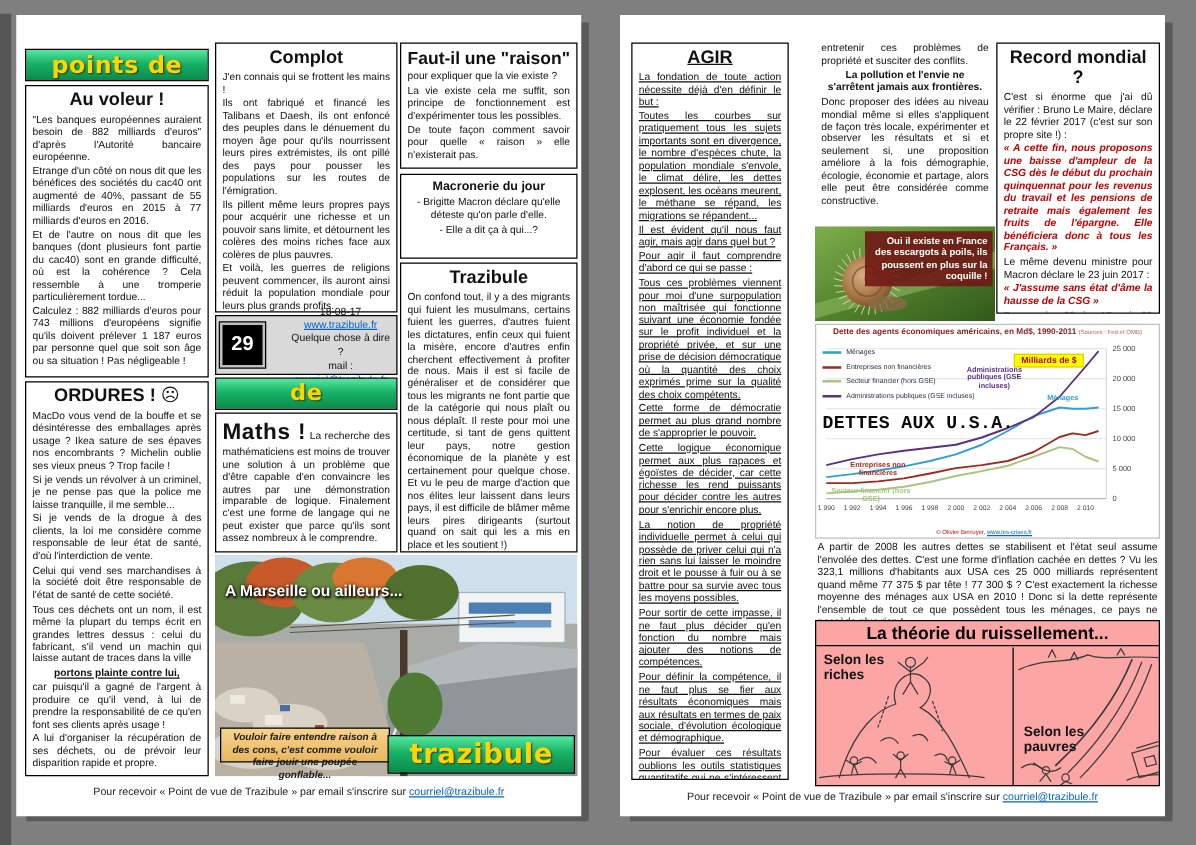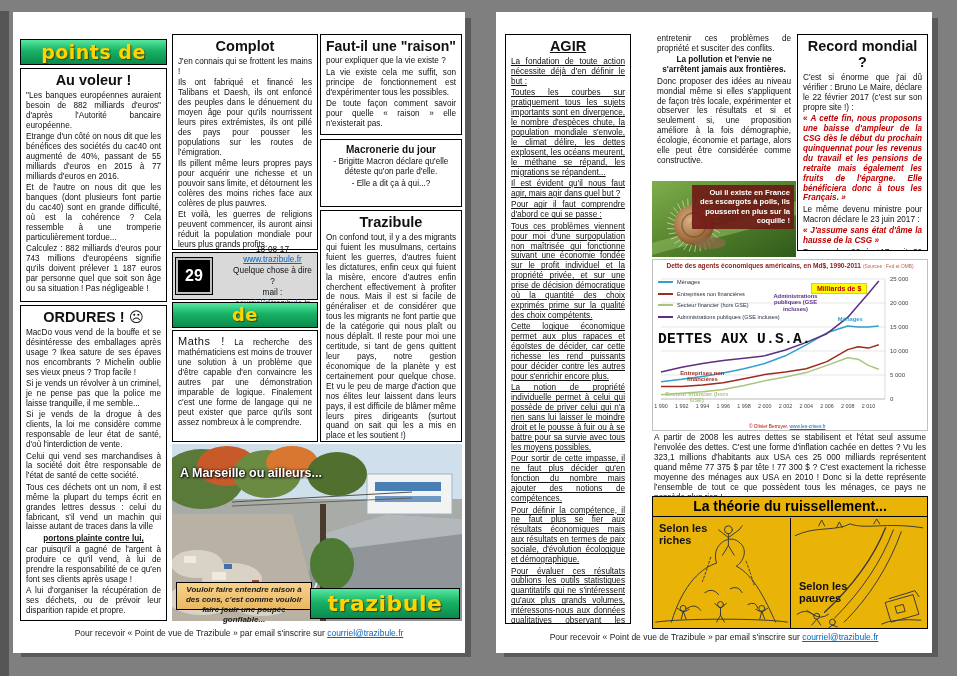--- a/index.html
+++ b/index.html
@@ -31,21 +31,21 @@
     font-family:"DejaVu Sans","Liberation Sans",sans-serif;
     letter-spacing:.5px;overflow:hidden;
   }
   .link{color:#0563c1;text-decoration:underline;cursor:pointer;}
   
   .issue{display:flex;align-items:center;background:#d9d9d9;border:1.6px solid #000;padding:3px;gap:19px;}
   .issue-number{width:32px;height:32px;background:#000;color:#fff;font-weight:bold;font-size:16px;
     display:flex;align-items:center;justify-content:center;border:2px solid #bfbfbf;box-shadow:0 0 0 1px #000;}
   .issue-lines{flex:1;text-align:center;font-size:8.3px;line-height:1.3;color:#111;}
   
-  .maths-big{font-size:11px;font-weight:normal;letter-spacing:.5px;}
+  .maths-big{font-size:18px;font-weight:bold;letter-spacing:.5px;}
   
   .photo-overlay-title{position:absolute;left:8px;top:22px;color:#fff;font-weight:bold;font-size:12.5px;
     text-shadow:1px 1px 2px #000,0 0 3px #000;}
   .orange-caption{position:absolute;background:linear-gradient(#f7d38c,#eab75f);border:1.5px solid #000;
     color:#1a1a1a;font-weight:bold;font-style:italic;font-size:8px;line-height:1.25;text-align:center;
     padding:2px 4px;box-sizing:border-box;}
   .snail-caption{position:absolute;right:2px;top:4px;width:102px;background:rgba(112,22,20,.88);
     color:#fff;font-weight:bold;font-size:7.6px;line-height:1.25;text-align:right;padding:3px 4px;box-sizing:border-box;}
   
   .chart{border:1px solid #c0c0c0;background:#fff;overflow:hidden;}
@@ -55,23 +55,23 @@
   .chart-legend{position:absolute;left:5px;top:8px;}
   .legend-row{display:flex;align-items:center;margin-bottom:5.5px;}
   .legend-swatch{width:15px;height:2px;margin-right:4px;}
   .legend-label{font-size:5.6px;color:#27303f;}
   .unit-badge{position:absolute;left:158px;top:12px;background:#ffff00;color:#c00000;font-weight:bold;
     font-size:7px;padding:1px 5px;border:1px solid #e0d000;}
   .chart-overlay-label{position:absolute;left:5px;top:60px;font-size:14.5px;font-weight:900;color:#0a0a0a;letter-spacing:.3px;font-family:Liberation Mono, monospace;}
   .series-label{position:absolute;font-size:5.8px;font-weight:bold;width:64px;line-height:1.1;text-align:center;transform:translate(-50%,-50%);}
   .chart-credit{position:absolute;left:96px;bottom:1px;font-size:4.8px;color:#c00000;}
   
-  .ruissellement{border:1.6px solid #000;background:#eab308;overflow:hidden;}
+  .ruissellement{border:1.6px solid #000;background:#fca5a5;overflow:hidden;}
   .ruissellement-title{text-align:center;font-weight:bold;font-size:14px;border-bottom:1.4px solid #000;padding:1px 0 2px 0;}
-  .panes{position:absolute;left:0;right:0;top:21px;bottom:0;display:flex;}
+  .panes{position:absolute;left:0;right:0;top:21px;bottom:0;display:flex;gap:20px;}
   .pane{flex:1;position:relative;}
   .pane+.pane{border-left:1.4px solid #000;}
   .pane-label{position:absolute;font-weight:bold;font-size:11px;line-height:1.1;width:62px;color:#111;}
   .footer{position:absolute;width:100%;text-align:center;font-size:8.5px;color:#222;}
   svg{display:block;}
 </style>
 </head>
 <body>
 
 <div class="edge-strip"></div>
@@ -208,20 +208,21 @@
 <div class="page" id="page2">
 
   <div class="abs box body-text" style="left:9px;top:22px;width:126px;height:590px;text-decoration:underline;">
     <h2>AGIR</h2>
     <div>
         <p>La fondation de toute action nécessite déjà d'en définir le but :</p>
         <p>Toutes les courbes sur pratiquement tous les sujets importants sont en divergence, le nombre d'espèces chute, la population mondiale s'envole, le climat délire, les dettes explosent, les océans meurent, le méthane se répand, les migrations se répandent...</p>
         <p>Il est évident qu'il nous faut agir, mais agir dans quel but ?</p>
         <p>Pour agir il faut comprendre d'abord ce qui se passe :</p>
         <p>Tous ces problèmes viennent pour moi d'une surpopulation non maîtrisée qui fonctionne suivant une économie fondée sur le profit individuel et la propriété privée, et sur une prise de décision démocratique où la quantité des choix exprimés prime sur la qualité des choix compétents.</p>
+        <p>Cette forme de démocratie permet au plus grand nombre de s'approprier le pouvoir.</p>
         <p>Cette logique économique permet aux plus rapaces et égoïstes de décider, car cette richesse les rend puissants pour décider contre les autres pour s'enrichir encore plus.</p>
         <p>La notion de propriété individuelle permet à celui qui possède de priver celui qui n'a rien sans lui laisser le moindre droit et le pousse à fuir ou à se battre pour sa survie avec tous les moyens possibles.</p>
         <p>Pour sortir de cette impasse, il ne faut plus décider qu'en fonction du nombre mais ajouter des notions de compétences.</p>
         <p>Pour définir la compétence, il ne faut plus se fier aux résultats économiques mais aux résultats en termes de paix sociale, d'évolution écologique et démographique.</p>
         <p>Pour évaluer ces résultats oublions les outils statistiques quantitatifs qui ne s'intéressent qu'aux plus grands volumes, intéressons-nous aux données qualitatives observant les effets quel que soit leurs volume.</p>
         <p>Une proposition nouvelle, quelle qu'elle soit, ne peut pas s'appliquer au détriment des autres, sans la voir</p>
       </div>
   </div>
 
   <div class="abs noborder body-text" style="left:156px;top:20px;width:144px;height:148px;">

